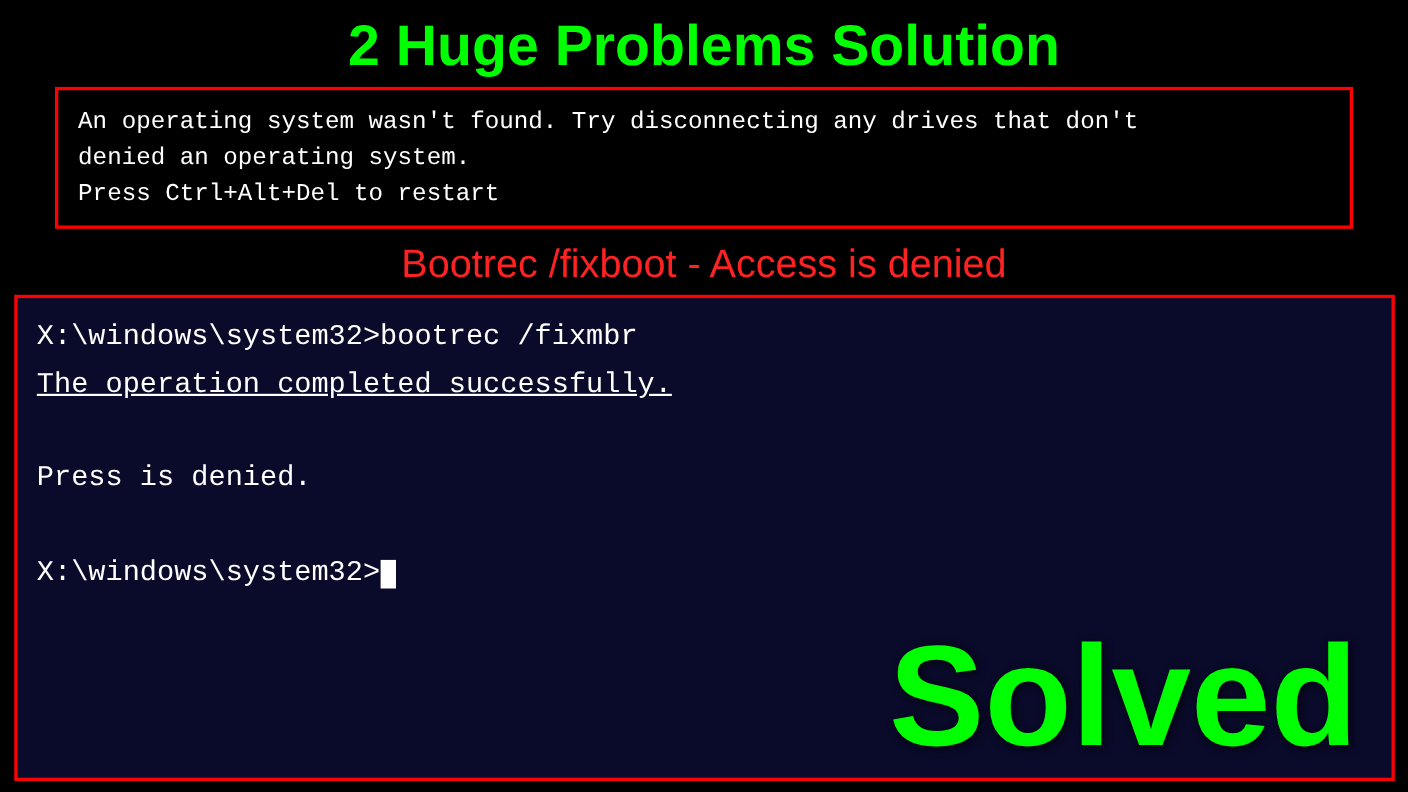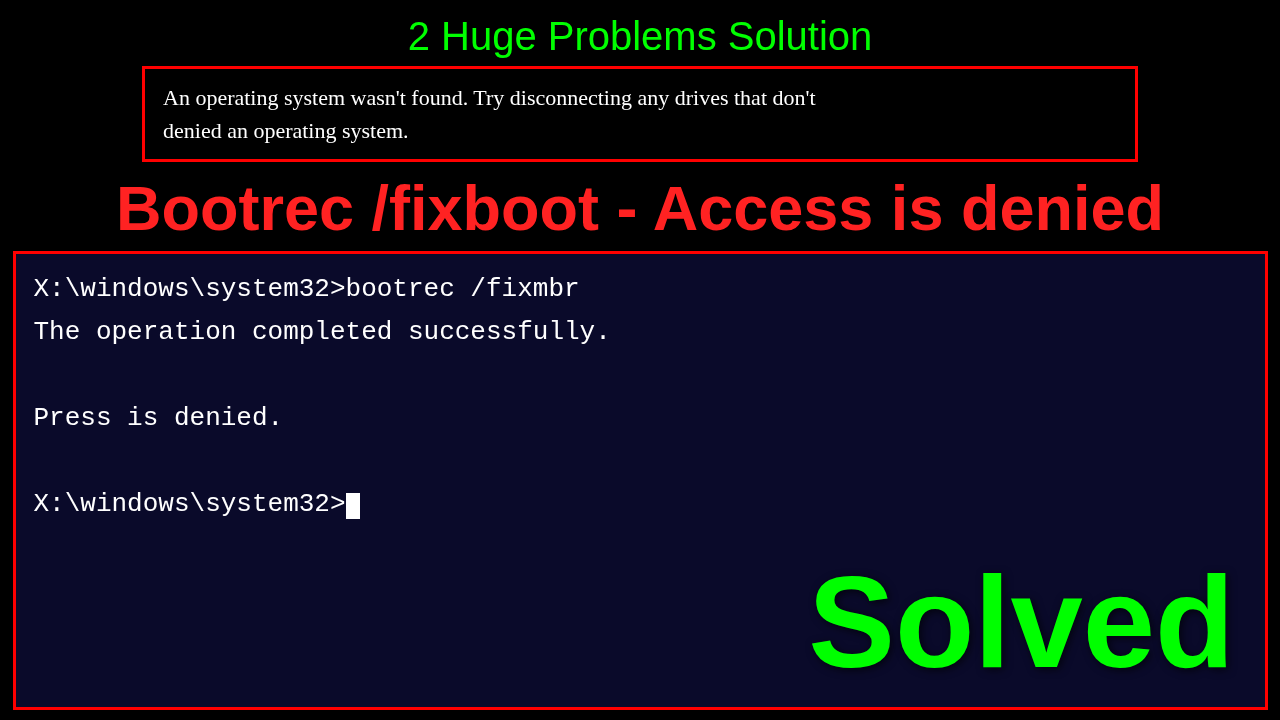--- a/index.html
+++ b/index.html
@@ -16,43 +16,43 @@
       height: 720px;
       background: #000;
       display: flex;
       flex-direction: column;
       align-items: center;
       padding: 10px 20px;
       gap: 8px;
     }
 
     .title {
-      font-size: 40px;
-      font-weight: 400;
+      font-size: 52px;
+      font-weight: 700;
       color: #00ff00;
       text-align: center;
       line-height: 1.1;
       margin-top: 4px;
       text-shadow: 2px 2px 4px rgba(0,0,0,0.5);
     }
 
     .error-box {
       border: 3px solid #ff0000;
       background: #000;
-      width: 996px;
+      width: 1180px;
       padding: 12px 18px;
-      font-family: Liberation Serif, serif;
+      font-family: Liberation Mono, monospace;
       font-size: 22px;
       color: #fff;
       line-height: 1.5;
     }
 
     .subtitle {
-      font-size: 63px;
-      font-weight: 700;
+      font-size: 36px;
+      font-weight: 400;
       color: #ff2222;
       text-align: center;
       line-height: 1.1;
       margin-top: 4px;
     }
 
     .cmd-box {
       border: 3px solid #ff0000;
       background: #0a0a2a;
       width: 1255px;
@@ -69,26 +69,27 @@
       display: block;
       white-space: pre;
     }
 
     .cmd-prompt {
       color: #fff;
     }
 
     .cmd-success {
       color: #fff;
+      text-decoration: underline;
     }
 
     .solved-text {
       position: absolute;
       right: 30px;
-      bottom: 20px;
+      bottom: 10px;
       font-size: 130px;
       font-weight: 900;
       color: #00ff00;
       line-height: 1;
       font-family: Arial, sans-serif;
       text-shadow: 2px 2px 8px rgba(0,0,0,0.7);
       text-align: center;
     }
 
     .cursor {
@@ -102,20 +103,21 @@
 </head>
 <body>
 
 <div class="container">
 
   <div class="title">2 Huge Problems Solution</div>
 
   <div class="error-box">
     <span class="cmd-line">An operating system wasn't found. Try disconnecting any drives that don't</span>
     <span class="cmd-line">denied an operating system.</span>
+    <span class="cmd-line">Press Ctrl+Alt+Del to restart</span>
   </div>
 
   <div class="subtitle">Bootrec /fixboot - Access is denied</div>
 
   <div class="cmd-box">
     <span class="cmd-line cmd-prompt">X:\windows\system32&gt;bootrec /fixmbr</span>
     <span class="cmd-line cmd-success">The operation completed successfully.</span>
     <span class="cmd-line">&nbsp;</span>
     <span class="cmd-line">Press is denied.</span>
     <span class="cmd-line">&nbsp;</span>

